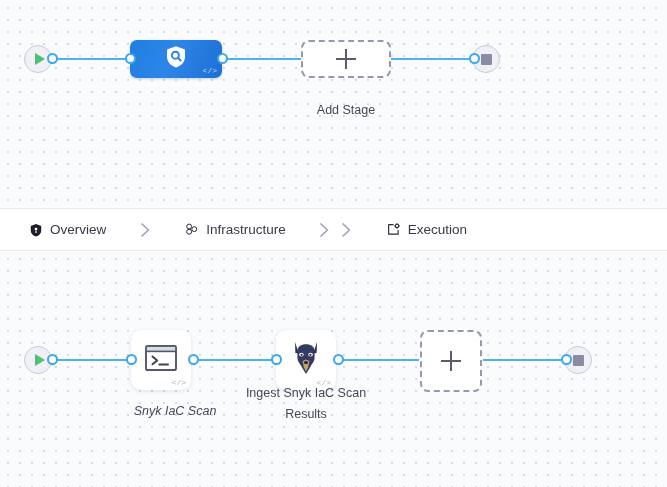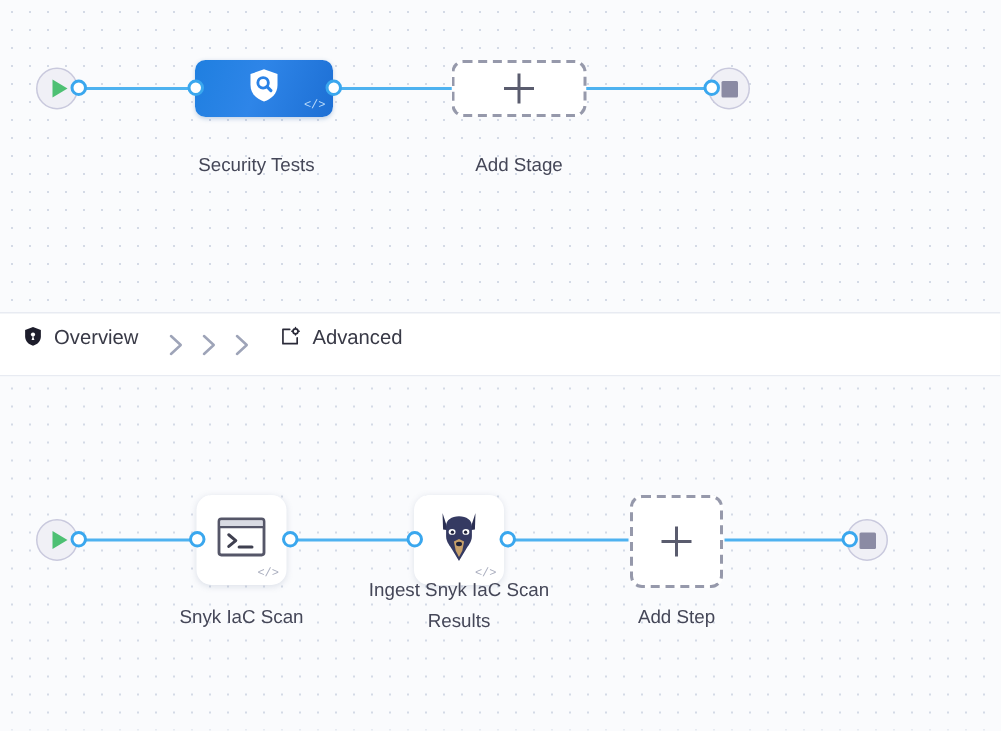--- a/index.html
+++ b/index.html
@@ -32,23 +32,24 @@
     top: 208px; left: 0;
     width: 667px; height: 43px;
     background: #ffffff;
     border-top: 1px solid #e8ebf2;
     border-bottom: 1px solid #e8ebf2;
     display: flex;
     align-items: center;
   }
   .tab {
     display: flex;
+    align-items: center;
     gap: 7px;
     height: 26px;
-    padding: 0 14px;
+    padding: 0 28px;
     cursor: pointer;
     position: relative;
   }
   .tab .tab-label {
     font-size: 13.5px;
     color: #383946;
     white-space: nowrap;
   }
   .tab.active .tab-label { font-weight: bold; color: #22222e; }
   .tab.active::after {
@@ -184,21 +185,20 @@
           <svg width="26" height="26" viewBox="0 0 26 26">
             <path d="M13 2.2 L22 5.4 V12.6 C22 18.2 18.2 21.9 13 23.6 C7.8 21.9 4 18.2 4 12.6 V5.4 Z" fill="#ffffff"></path>
             <circle cx="12.4" cy="11.2" r="3.5" fill="none" stroke="#2a82e6" stroke-width="1.9"></circle>
             <line x1="15.0" y1="13.8" x2="17.6" y2="16.4" stroke="#2a82e6" stroke-width="2.1" stroke-linecap="round"></line>
           </svg>
         </span>
         <span class="code-badge on-blue">&lt;/&gt;</span>
       </div>
       <div class="port" style="left:125px; top:53px;"></div>
       <div class="port" style="left:217px; top:53px;"></div>
-      <div class="node-label" style="left:96px; top:100px; width:150px;">Security Tests</div>
 
       <div class="add-node" style="left:301px; top:40px; width:90px; height:38px;">
         <div class="plus"></div>
       </div>
       <div class="node-label" style="left:271px; top:100px; width:150px;text-align:center;">Add Stage</div>
 
       <div class="terminus" style="left:472px; top:45px;">
         <div class="stop-sq"></div>
       </div>
       <div class="port" style="left:469px; top:53px;"></div>
@@ -218,20 +218,30 @@
       </span>
       <span class="tab-label">Overview</span>
     </div>
 
     <div class="chev">
       <svg width="11" height="16" viewBox="0 0 11 16">
         <path d="M2 2 L8.5 8 L2 14" fill="none" stroke="#9ea4b8" stroke-width="1.7" stroke-linecap="round" stroke-linejoin="round"></path>
       </svg>
     </div>
 
+    <div class="tab">
+      <span class="tab-icon">
+        <svg width="15" height="15" viewBox="0 0 24 24">
+          <circle cx="8.2" cy="7.2" r="3.9" fill="none" stroke="#2a2a38" stroke-width="1.6"></circle>
+          <circle cx="8.2" cy="15.6" r="3.9" fill="none" stroke="#2a2a38" stroke-width="1.6"></circle>
+          <circle cx="16.4" cy="11.4" r="3.9" fill="none" stroke="#2a2a38" stroke-width="1.6"></circle>
+        </svg>
+      </span>
+      <span class="tab-label">Infrastructure</span>
+    </div>
 
     <div class="chev">
       <svg width="11" height="16" viewBox="0 0 11 16">
         <path d="M2 2 L8.5 8 L2 14" fill="none" stroke="#9ea4b8" stroke-width="1.7" stroke-linecap="round" stroke-linejoin="round"></path>
       </svg>
     </div>
 
 
     <div class="chev">
       <svg width="11" height="16" viewBox="0 0 11 16">
@@ -240,21 +250,21 @@
     </div>
 
     <div class="tab">
       <span class="tab-icon">
         <svg width="15" height="15" viewBox="0 0 24 24">
           <path d="M19.4 13.2 V19.4 H4.2 V4.2 H11.4" fill="none" stroke="#2a2a38" stroke-width="1.8" stroke-linecap="round" stroke-linejoin="round"></path>
           <circle cx="17.6" cy="6.2" r="2.7" fill="none" stroke="#2a2a38" stroke-width="1.8"></circle>
           <path d="M17.6 2.2 V3.0 M17.6 9.4 V10.2 M13.6 6.2 H14.4 M20.8 6.2 H21.6" stroke="#2a2a38" stroke-width="1.5" stroke-linecap="round"></path>
         </svg>
       </span>
-      <span class="tab-label">Advanced</span>
+      <span class="tab-label">Execution</span>
     </div>
 
   </div>
 
   <div class="canvas canvas-bottom">
     <div class="graph">
 
       <div class="edge" style="left:50px; top:108px; width:84px;"></div>
       <div class="edge" style="left:192px; top:108px; width:88px;"></div>
       <div class="edge" style="left:337px; top:108px; width:82px;"></div>
@@ -272,21 +282,21 @@
             <rect x="2.9" y="3.9" width="28.2" height="4.4" fill="#d9dbe3"></rect>
             <line x1="2" y1="8.4" x2="32" y2="8.4" stroke="#555668" stroke-width="1.6"></line>
             <path d="M8.5 13.5 L13.2 17.4 L8.5 21.3" fill="none" stroke="#3f4050" stroke-width="2" stroke-linecap="round" stroke-linejoin="round"></path>
             <line x1="15.4" y1="21.6" x2="24" y2="21.6" stroke="#3f4050" stroke-width="2" stroke-linecap="round"></line>
           </svg>
         </span>
         <span class="code-badge on-white">&lt;/&gt;</span>
       </div>
       <div class="port" style="left:126px; top:103px;"></div>
       <div class="port" style="left:188px; top:103px;"></div>
-      <div class="node-label" style="left:86px; top:150px; width:150px;">Snyk IaC Scan</div>
+      <div class="node-label" style="left:100px; top:150px; width:150px;font-style:italic;">Snyk IaC Scan</div>
 
       <div class="step-node" style="left:276px; top:79px;">
         <span>
           <svg width="34" height="36" viewBox="0 0 34 36">
             <path d="M6 2 L9.8 13.5 L6.4 13 Z" fill="#2b2f52"></path>
             <path d="M28 2 L24.2 13.5 L27.6 13 Z" fill="#2b2f52"></path>
             <path d="M8.4 11 C8.4 6.6 12 4.2 17 4.2 C22 4.2 25.6 6.6 25.6 11 L25.6 17.5 C25.6 21.5 22.8 24 21.6 26.4 L17 34 L12.4 26.4 C11.2 24 8.4 21.5 8.4 17.5 Z" fill="#353a62"></path>
             <path d="M13.6 21 L17 19.4 L20.4 21 L19.2 27.2 L17 31.4 L14.8 27.2 Z" fill="#c7a06a"></path>
             <ellipse cx="12.4" cy="14.6" rx="2.3" ry="1.9" fill="#ffffff"></ellipse>
             <ellipse cx="21.6" cy="14.6" rx="2.3" ry="1.9" fill="#ffffff"></ellipse>
@@ -297,21 +307,20 @@
         </span>
         <span class="code-badge on-white">&lt;/&gt;</span>
       </div>
       <div class="port" style="left:271px; top:103px;"></div>
       <div class="port" style="left:333px; top:103px;"></div>
       <div class="node-label" style="left:231px; top:132px; width:150px;">Ingest Snyk IaC Scan Results</div>
 
       <div class="add-node" style="left:420px; top:79px; width:62px; height:62px;">
         <div class="plus"></div>
       </div>
-      <div class="node-label" style="left:376px; top:150px; width:150px;">Add Step</div>
 
       <div class="terminus" style="left:564px; top:95px;">
         <div class="stop-sq"></div>
       </div>
       <div class="port" style="left:561px; top:103px;"></div>
 
     </div>
   </div>
 
 </div>

